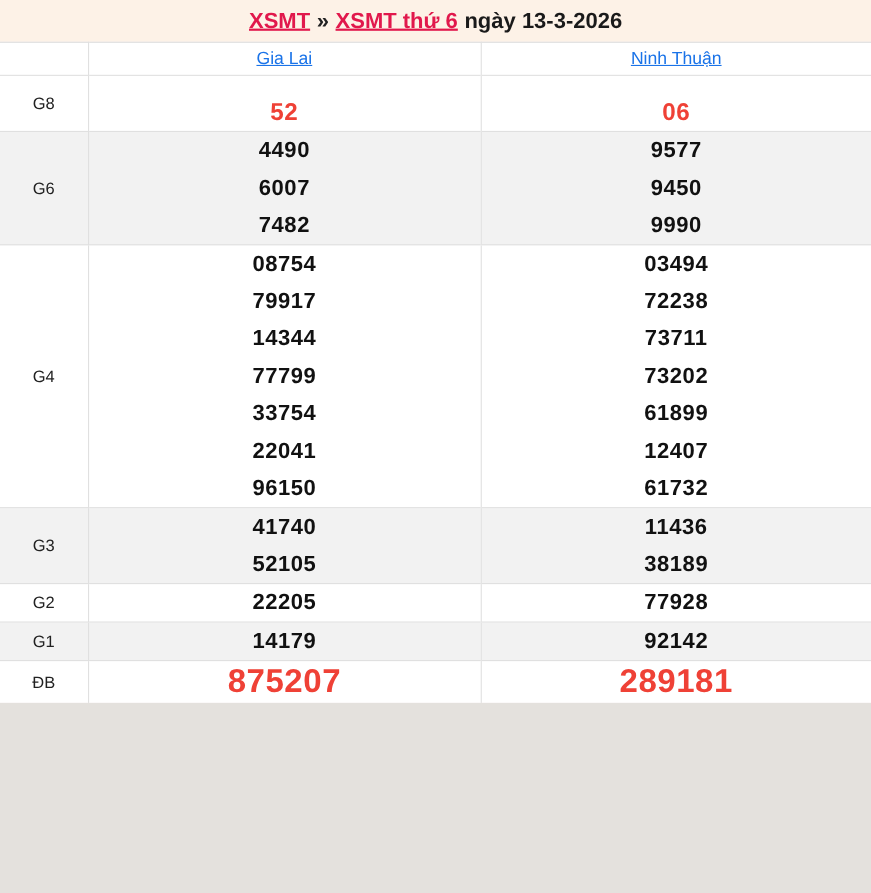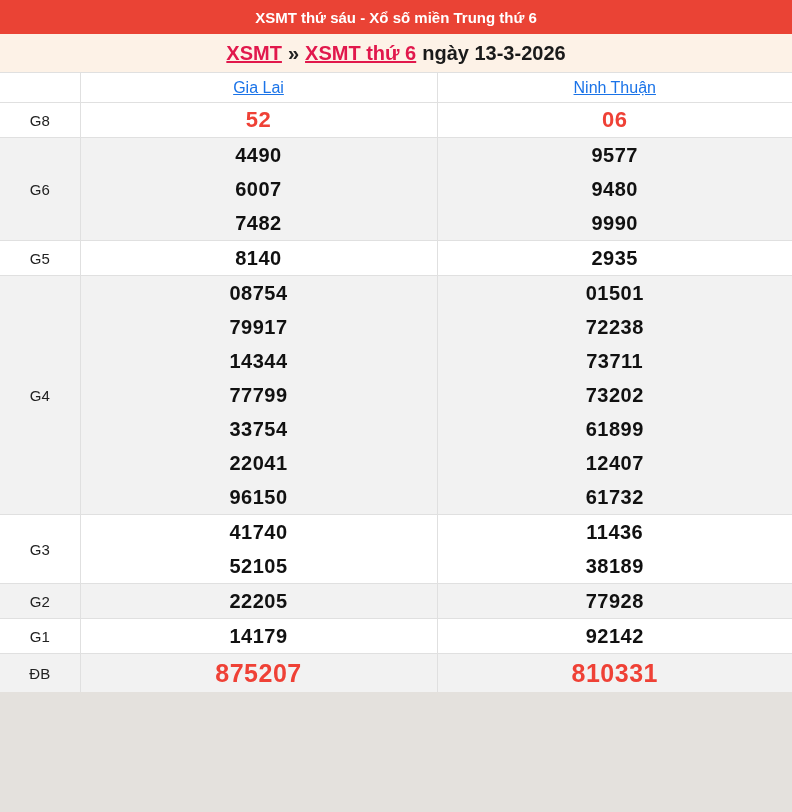--- a/index.html
+++ b/index.html
@@ -94,39 +94,37 @@
   .prize-value {
     font-size: 20px;
     font-weight: bold;
     line-height: 34px;
     color: #111111;
     letter-spacing: 0.5px;
   }
   tr.hl-red-medium .prize-cell .prize-value {
     color: var(--highlight);
     font-size: 22px;
+    margin-top: 16px;
   }
   tr.hl-red-large .prize-cell .prize-value {
     color: var(--highlight);
-    font-size: 25px;
+    font-size: 30px;
     line-height: 38px;
   }
   .bottom-strip {
     height: 6px;
     background: var(--page-bg);
   }
 </style>
 </head>
 <body>
 
 <div class="page">
 
-  <div class="banner">
-    <span>XSMT thứ sáu - Xổ số miền Trung thứ 6</span>
-  </div>
 
   <div class="breadcrumb">
     <a>XSMT</a>
     <span class="sep">»</span>
     <a>XSMT thứ 6</a>
     <span>ngày 13-3-2026</span>
   </div>
 
   <table class="results">
     <colgroup>
@@ -157,46 +155,37 @@
         </tr>
         <tr>
           <td class="prize-label">G6</td>
           <td class="prize-cell">
             <div class="prize-value">4490</div>
             <div class="prize-value">6007</div>
             <div class="prize-value">7482</div>
           </td>
           <td class="prize-cell">
             <div class="prize-value">9577</div>
-            <div class="prize-value">9480</div>
+            <div class="prize-value">9450</div>
             <div class="prize-value">9990</div>
-          </td>
-        </tr>
-        <tr>
-          <td class="prize-label">G5</td>
-          <td class="prize-cell">
-            <div class="prize-value">8140</div>
-          </td>
-          <td class="prize-cell">
-            <div class="prize-value">2935</div>
           </td>
         </tr>
         <tr>
           <td class="prize-label">G4</td>
           <td class="prize-cell">
             <div class="prize-value">08754</div>
             <div class="prize-value">79917</div>
             <div class="prize-value">14344</div>
             <div class="prize-value">77799</div>
             <div class="prize-value">33754</div>
             <div class="prize-value">22041</div>
             <div class="prize-value">96150</div>
           </td>
           <td class="prize-cell">
-            <div class="prize-value">01501</div>
+            <div class="prize-value">03494</div>
             <div class="prize-value">72238</div>
             <div class="prize-value">73711</div>
             <div class="prize-value">73202</div>
             <div class="prize-value">61899</div>
             <div class="prize-value">12407</div>
             <div class="prize-value">61732</div>
           </td>
         </tr>
         <tr>
           <td class="prize-label">G3</td>
@@ -226,21 +215,21 @@
           <td class="prize-cell">
             <div class="prize-value">92142</div>
           </td>
         </tr>
         <tr class="hl-red-large">
           <td class="prize-label">ĐB</td>
           <td class="prize-cell">
             <div class="prize-value">875207</div>
           </td>
           <td class="prize-cell">
-            <div class="prize-value">810331</div>
+            <div class="prize-value">289181</div>
           </td>
         </tr>
       </tbody>
   </table>
 
   <div class="bottom-strip"></div>
 
 </div>
 
 </body></html>

